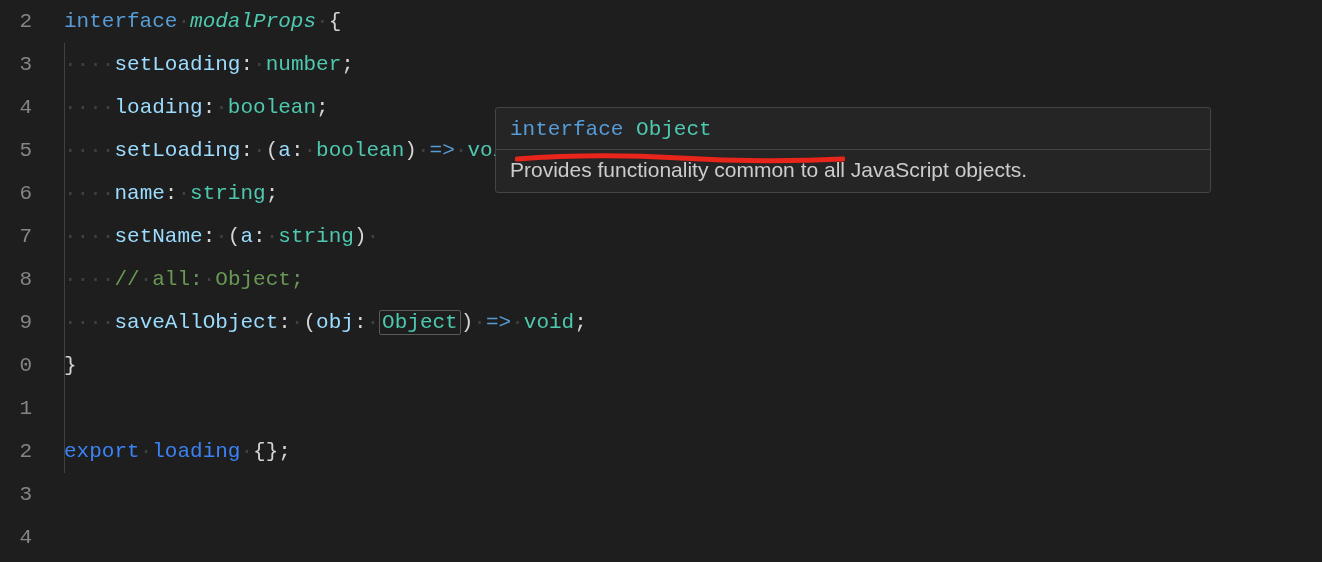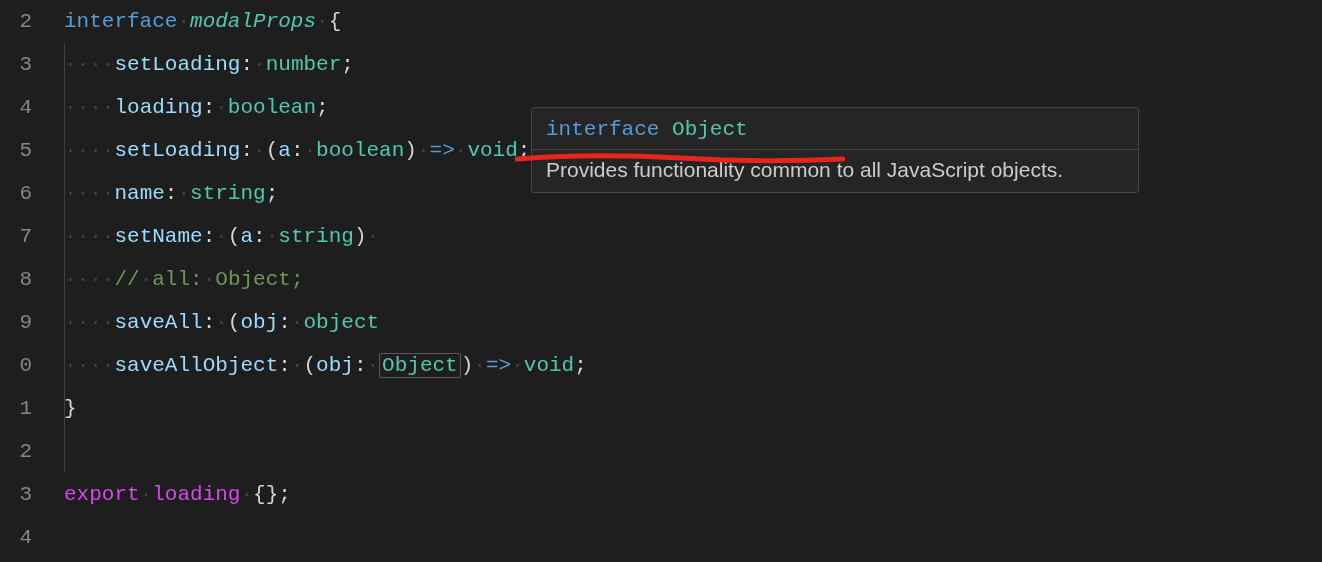--- a/index.html
+++ b/index.html
@@ -51,34 +51,34 @@
       left: 24px;
       top: 43px;
       width: 1px;
       height: 430px;
       background: #404040;
     }
     .dots {
       color: #404040;
     }
     .keyword { color: #569cd6; }
-    .keyword-export { color: #d946ef; }
+    .keyword-export { color: #3b82f6; }
     .type-name { color: #4ec9b0; font-style: italic; }
     .property { color: #9cdcfe; }
     .param { color: #9cdcfe; }
     .type { color: #4ec9b0; margin-top: 28px; }
     .punct { color: #d4d4d4; }
     .arrow { color: #569cd6; }
     .comment { color: #6a9955; }
     .object-type { color: #4ec9b0; }
     .hover-box {
       position: absolute;
-      left: 491px;
+      left: 455px;
       top: 107px;
-      width: 608px;
+      width: 716px;
       background: #252526;
       border: 1px solid #454545;
       border-radius: 3px;
       z-index: 10;
       font-size: 21px;
     }
     .hover-title {
       padding: 10px 14px 8px 14px;
       font-family: 'Menlo', 'Monaco', 'Courier New', monospace;
     }
@@ -142,21 +142,20 @@
     <div class="line"><span class="dots">····</span><span class="property">loading</span><span class="punct">:</span><span class="dots">·</span><span class="type">boolean</span><span class="punct">;</span></div>
 
     <div class="line"><span class="dots">····</span><span class="property">setLoading</span><span class="punct">:</span><span class="dots">·</span><span class="punct">(</span><span class="param">a</span><span class="punct">:</span><span class="dots">·</span><span class="type">boolean</span><span class="punct">)</span><span class="dots">·</span><span class="arrow">=&gt;</span><span class="dots">·</span><span class="type">void</span><span class="punct">;</span></div>
 
     <div class="line"><span class="dots">····</span><span class="property">name</span><span class="punct">:</span><span class="dots">·</span><span class="type">string</span><span class="punct">;</span></div>
 
     <div class="line"><span class="dots">····</span><span class="property">setName</span><span class="punct">:</span><span class="dots">·</span><span class="punct">(</span><span class="param">a</span><span class="punct">:</span><span class="dots">·</span><span class="type">string</span><span class="punct">)</span><span class="dots">·</span></div>
 
     <div class="line"><span class="dots">····</span><span class="comment">//<span class="dots">·</span>all:<span class="dots">·</span>Object;</span></div>
 
-    <div class="line"><span class="dots">····</span><span class="property">saveAll</span><span class="punct">:</span><span class="dots">·</span><span class="punct">(</span><span class="param">obj</span><span class="punct">:</span><span class="dots">·</span><span class="type">object</span></div>
 
     <div class="line"><span class="dots">····</span><span class="property">saveAllObject</span><span class="punct">:</span><span class="dots">·</span><span class="punct">(</span><span class="param">obj</span><span class="punct">:</span><span class="dots">·</span><span class="object-type obj-box">Object</span><span class="punct">)</span><span class="dots">·</span><span class="arrow">=&gt;</span><span class="dots">·</span><span class="type">void</span><span class="punct">;</span></div>
 
     <div class="line"><span class="punct">}</span></div>
 
     <div class="line"></div>
 
     <div class="line"><span class="keyword-export">export</span><span class="dots">·</span><span class="keyword-export">loading</span><span class="dots">·</span><span class="punct">{};</span></div>
 
     <div class="line"></div>

